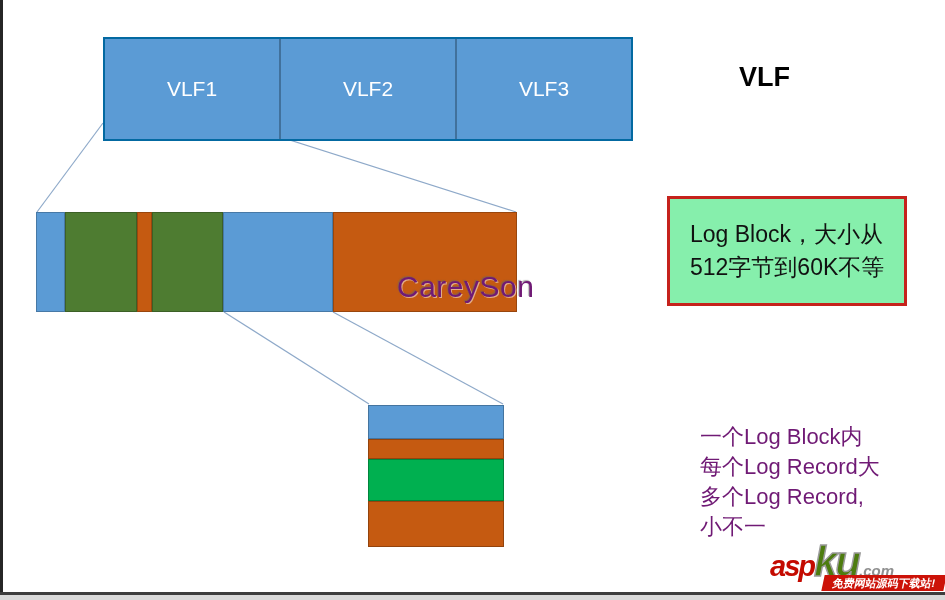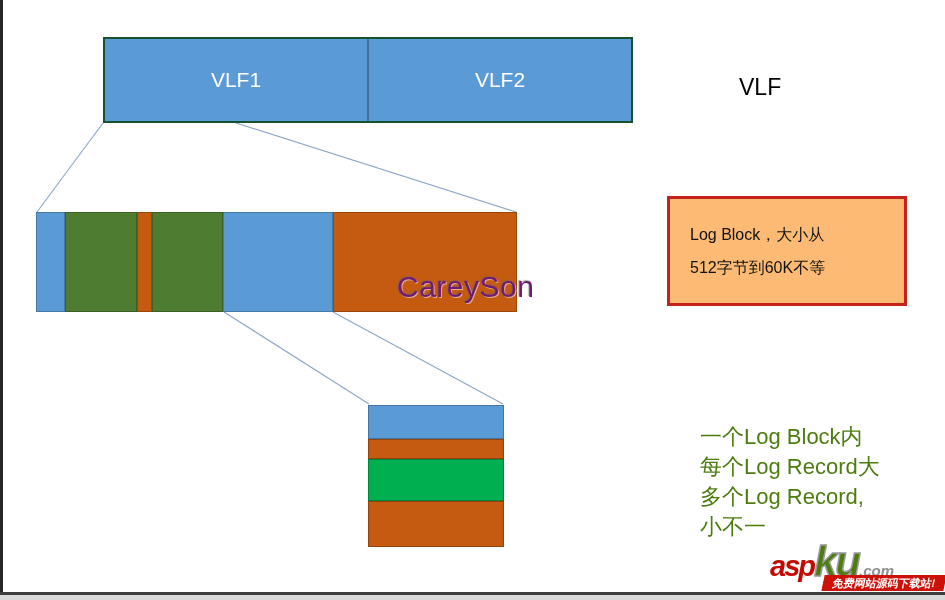--- a/index.html
+++ b/index.html
@@ -7,63 +7,63 @@
     position:relative; width:945px; height:600px; background:#ffffff;
     font-family:"Liberation Sans", sans-serif; overflow:hidden;
   }
   
   .left-edge   { position:absolute; left:0; top:0; width:3px; height:595px; background:#262626; }
   .bottom-line { position:absolute; left:0; top:592px; width:945px; height:3px; background:#3d3d3d; }
   .bottom-fill { position:absolute; left:0; top:595px; width:945px; height:5px; background:#d9d9d9; }
 
   
   .vlf-row {
-    position:absolute; left:103px; top:37px; width:530px; height:86px;
-    display:flex; border:2px solid #14532d; box-sizing:border-box; background:#eab308;
+    position:absolute; left:103px; top:37px; width:530px; height:104px;
+    display:flex; border:2px solid #0369a1; box-sizing:border-box; background:#eab308;
   }
   .vlf-cell {
     flex:1 1 0; display:flex; align-items:center; justify-content:center;
     color:#ffffff; font-size:21px; border-left:2px solid #41719C; background:#5B9BD5;
   }
   .vlf-cell:first-child { border-left:none; }
-  .vlf-side-label { position:absolute; left:739px; top:74px; font-size:23px; color:#000000; }
+  .vlf-side-label { position:absolute; left:739px; top:62px; font-size:27px; color:#000000;font-weight:bold; }
 
   
   .connectors { position:absolute; left:0; top:0; width:945px; height:600px; pointer-events:none; }
 
   
   .log-block-bar {
     position:absolute; left:36px; top:212px; width:481px; height:100px; display:flex;
   }
   .bar-seg { height:100%; box-shadow:inset 0 0 0 1px rgba(0,0,0,0.22); }
 
   .watermark {
     position:absolute; left:397px; top:270px; font-size:30px; color:#701a75;
     text-shadow:1px 1px 0 rgba(255,255,255,0.5), -1px -1px 1px rgba(100,100,100,0.55);
     letter-spacing:0.5px;
     text-align:right;
   }
 
   
   .callout {
     position:absolute; left:667px; top:196px; width:240px; height:110px;
-    border:3px solid #C5221C; box-sizing:border-box; background:#fdba74;
+    border:3px solid #C5221C; box-sizing:border-box; background:#86efac;
     display:flex; flex-direction:column; justify-content:center;
-    padding-left:20px; font-size:16px; line-height:33px; color:#111111;
+    padding-left:20px; font-size:23px; line-height:33px; color:#111111;
   }
 
   
   .record-stack {
     position:absolute; left:368px; top:405px; width:136px; height:142px;
     display:flex; flex-direction:column;
   }
   .stack-seg { width:100%; box-shadow:inset 0 0 0 1px rgba(0,0,0,0.25); }
 
   
-  .note { position:absolute; left:700px; top:422px; font-size:22px; line-height:30px; color:#4d7c0f; }
+  .note { position:absolute; left:700px; top:422px; font-size:22px; line-height:30px; color:#701a75; }
 
   
   .logo { position:absolute; left:770px; top:538px; width:175px; height:58px; z-index:5; }
   .logo-text { position:absolute; left:0; top:0; white-space:nowrap; }
   .logo-asp {
     font-size:29px; font-weight:bold; font-style:italic; color:#C40A00; letter-spacing:-2px;
   }
   .logo-ku {
     font-size:42px; font-weight:bold; font-style:italic; color:#4d7c0f;
     -webkit-text-stroke:1.5px #9b9b9b; letter-spacing:-2px;
@@ -84,20 +84,21 @@
   <svg class="connectors">
       <line x1="103" y1="123" x2="37" y2="212" stroke="#8EA9C9" stroke-width="1.2"></line>
       <line x1="236" y1="123" x2="516" y2="212" stroke="#8EA9C9" stroke-width="1.2"></line>
       <line x1="224" y1="312" x2="369" y2="404" stroke="#8EA9C9" stroke-width="1.2"></line>
       <line x1="333" y1="312" x2="503" y2="404" stroke="#8EA9C9" stroke-width="1.2"></line>
     </svg>
 
   <div class="vlf-row">
     <div class="vlf-cell">VLF1</div>
     <div class="vlf-cell">VLF2</div>
+    <div class="vlf-cell">VLF3</div>
   </div>
   <div class="vlf-side-label">VLF</div>
 
   <div class="log-block-bar">
       <div class="bar-seg" style="flex: 29 0 0px; background: rgb(91, 155, 213);"></div>
       <div class="bar-seg" style="flex: 72 0 0px; background: rgb(78, 124, 49);"></div>
       <div class="bar-seg" style="flex: 15 0 0px; background: rgb(197, 90, 17);"></div>
       <div class="bar-seg" style="flex: 71 0 0px; background: rgb(78, 124, 49);"></div>
       <div class="bar-seg" style="flex: 110 0 0px; background: rgb(91, 155, 213);"></div>
       <div class="bar-seg" style="flex: 184 0 0px; background: rgb(197, 90, 17);"></div>

